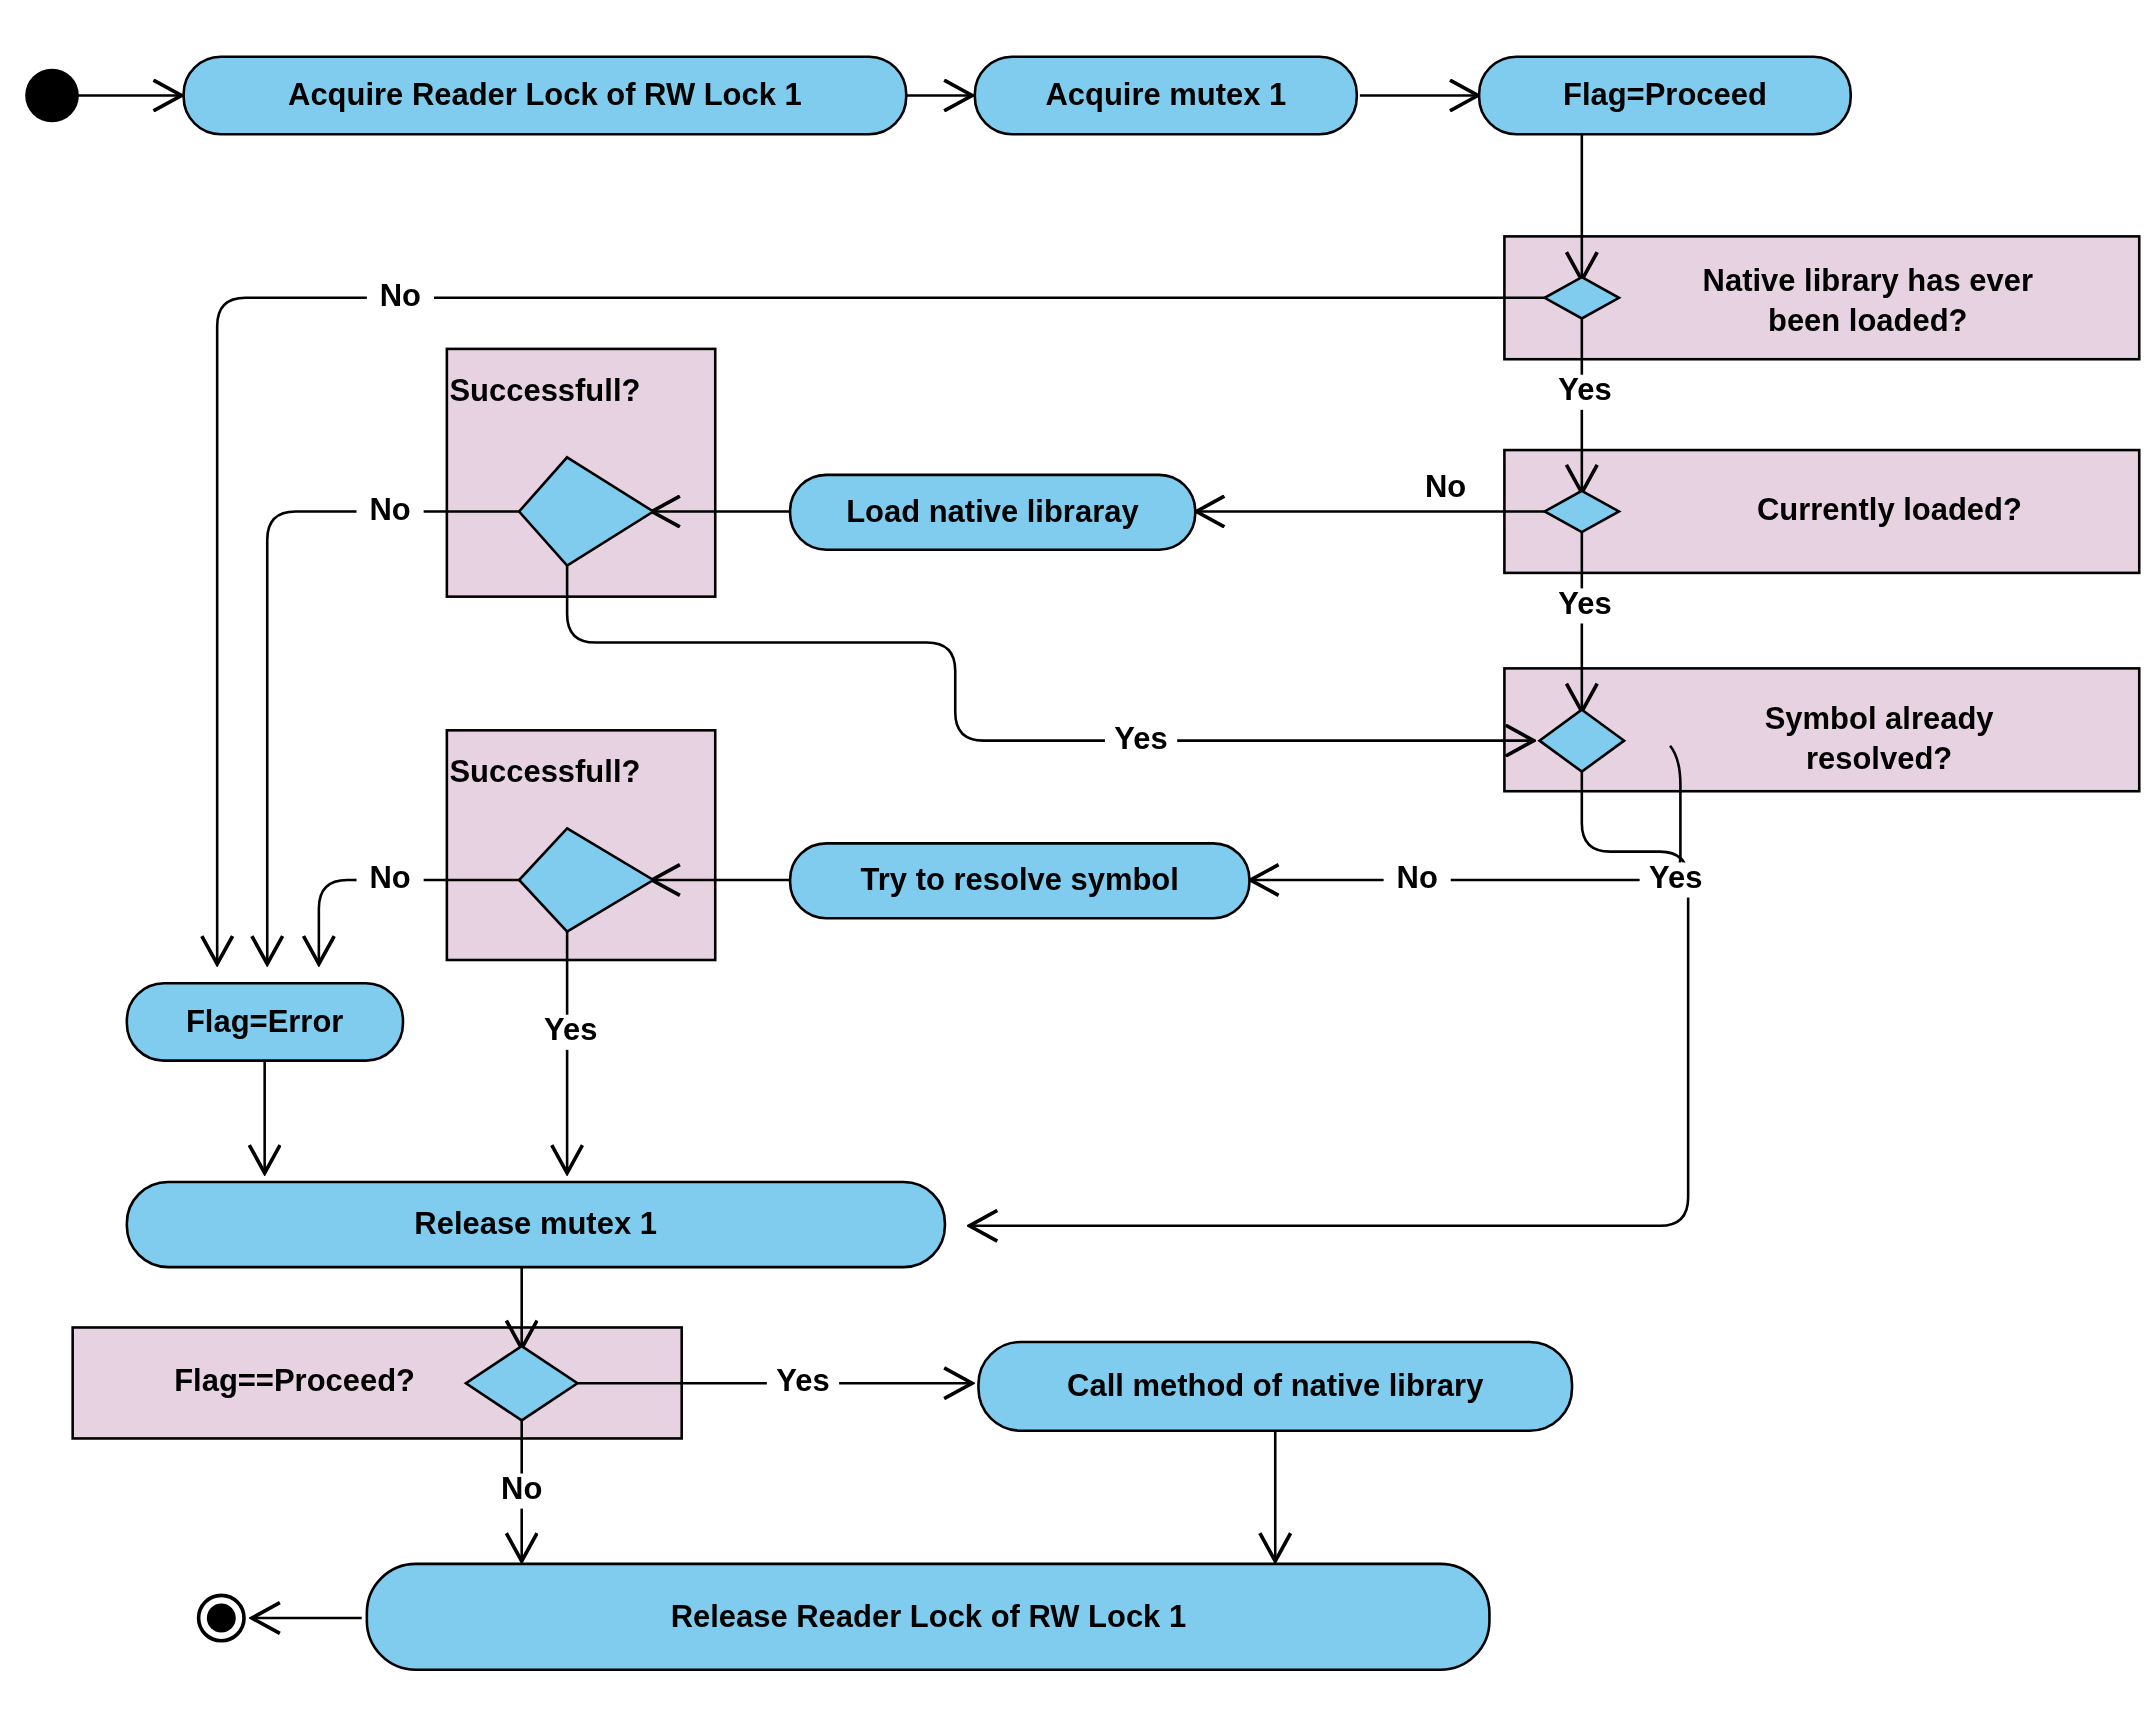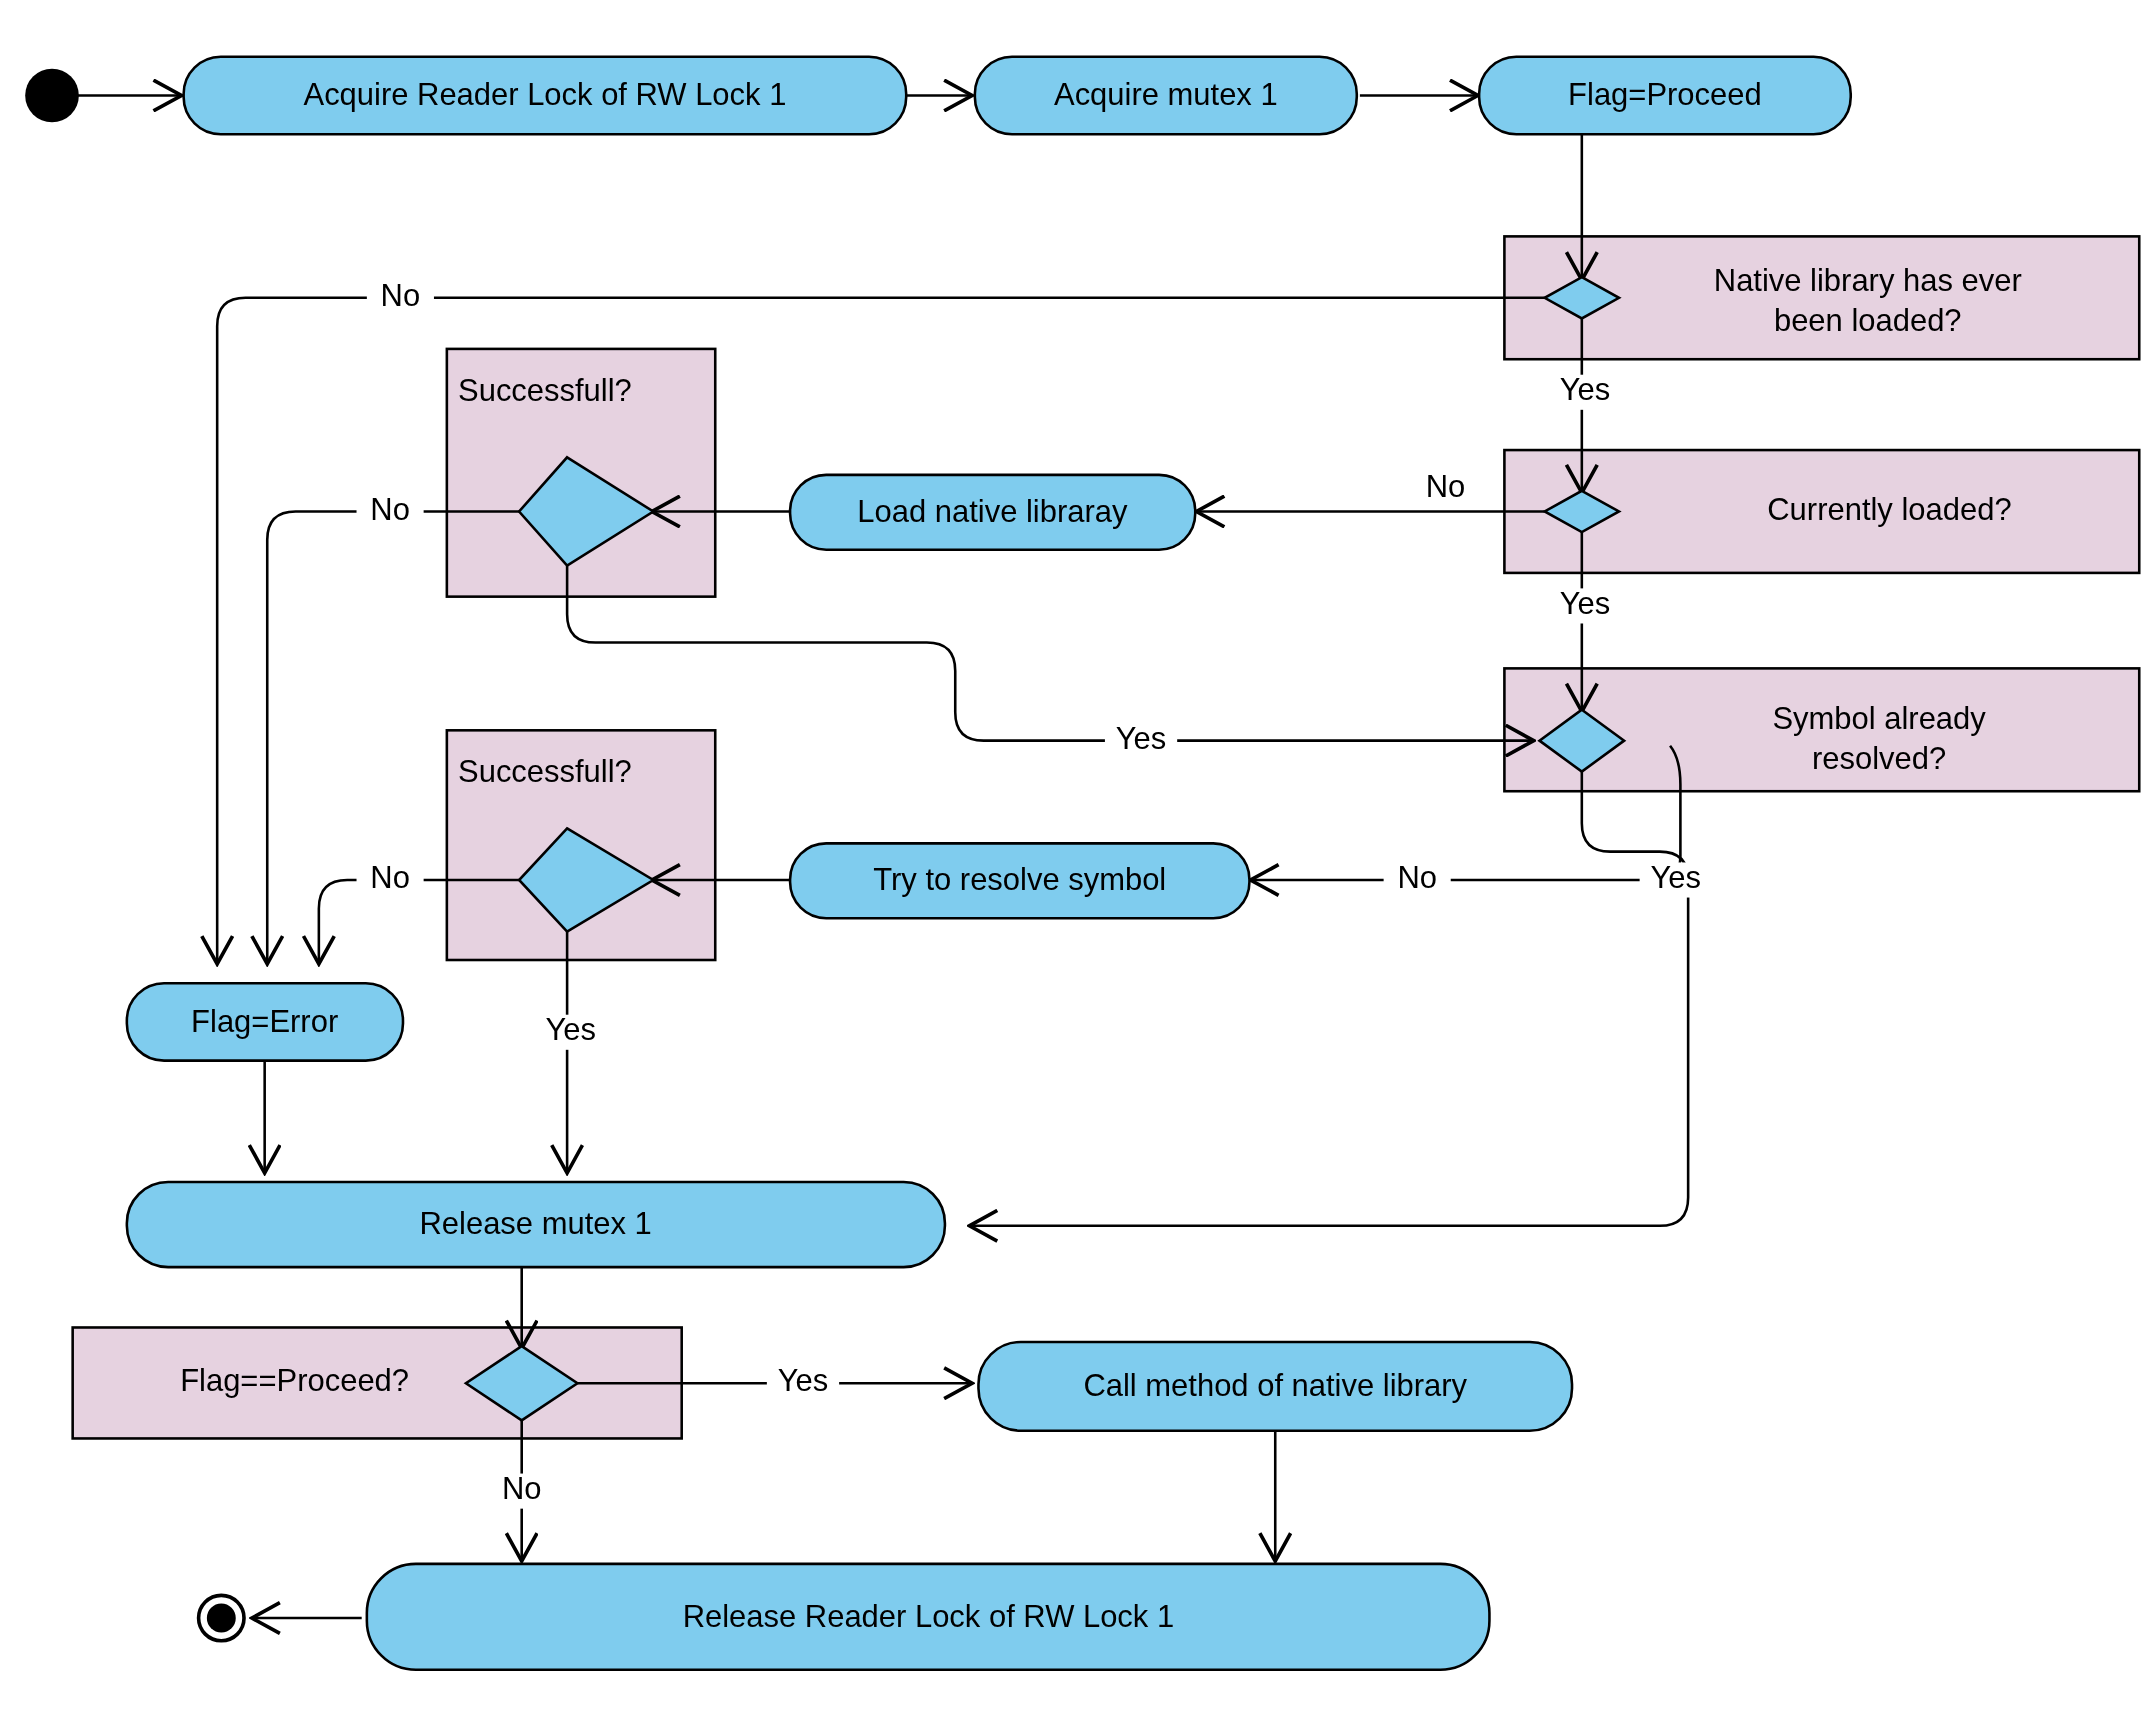--- a/index.html
+++ b/index.html
@@ -9,20 +9,21 @@
   }
   body {
     font-family: "Liberation Sans", sans-serif;
   }
   #diagram-root {
     position: relative;
     width: 2151px;
     height: 1728px;
     background: #ffffff;
     overflow: hidden;
+    font-weight: bold;
   }
   svg.canvas {
     position: absolute;
     top: 0;
     left: 0;
     width: 2151px;
     height: 1728px;
     display: block;
   }
   .node-label {

